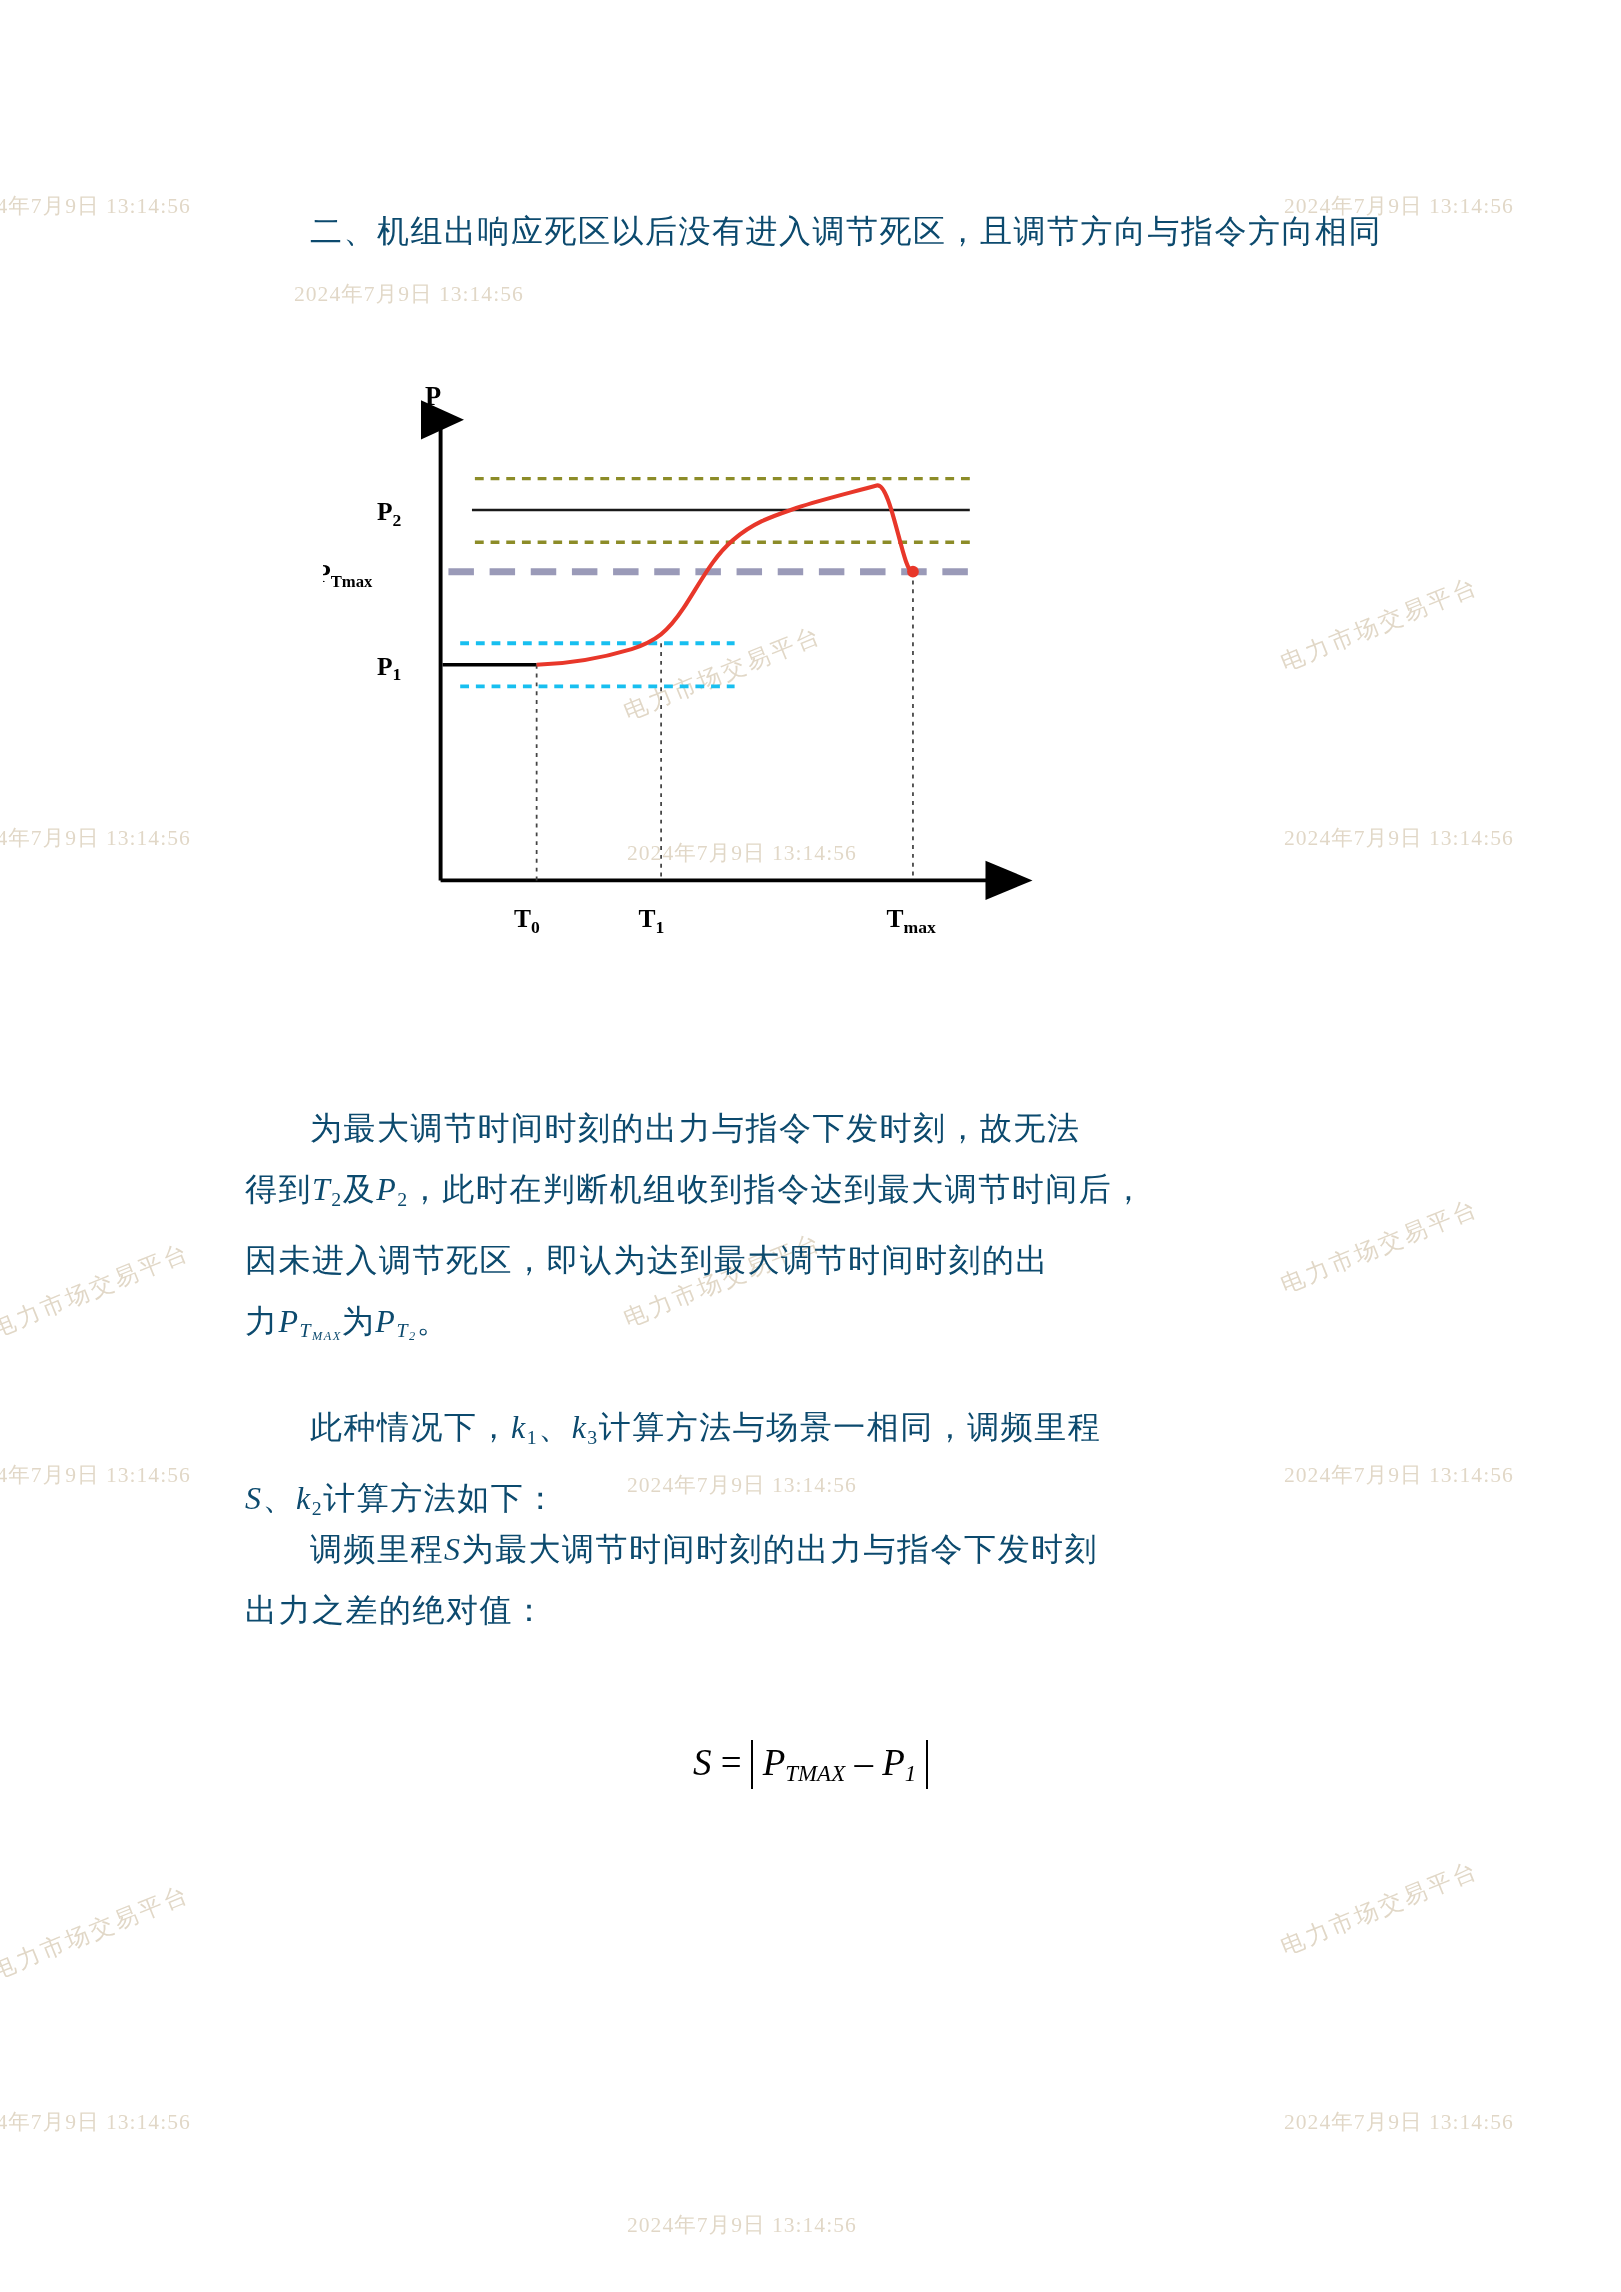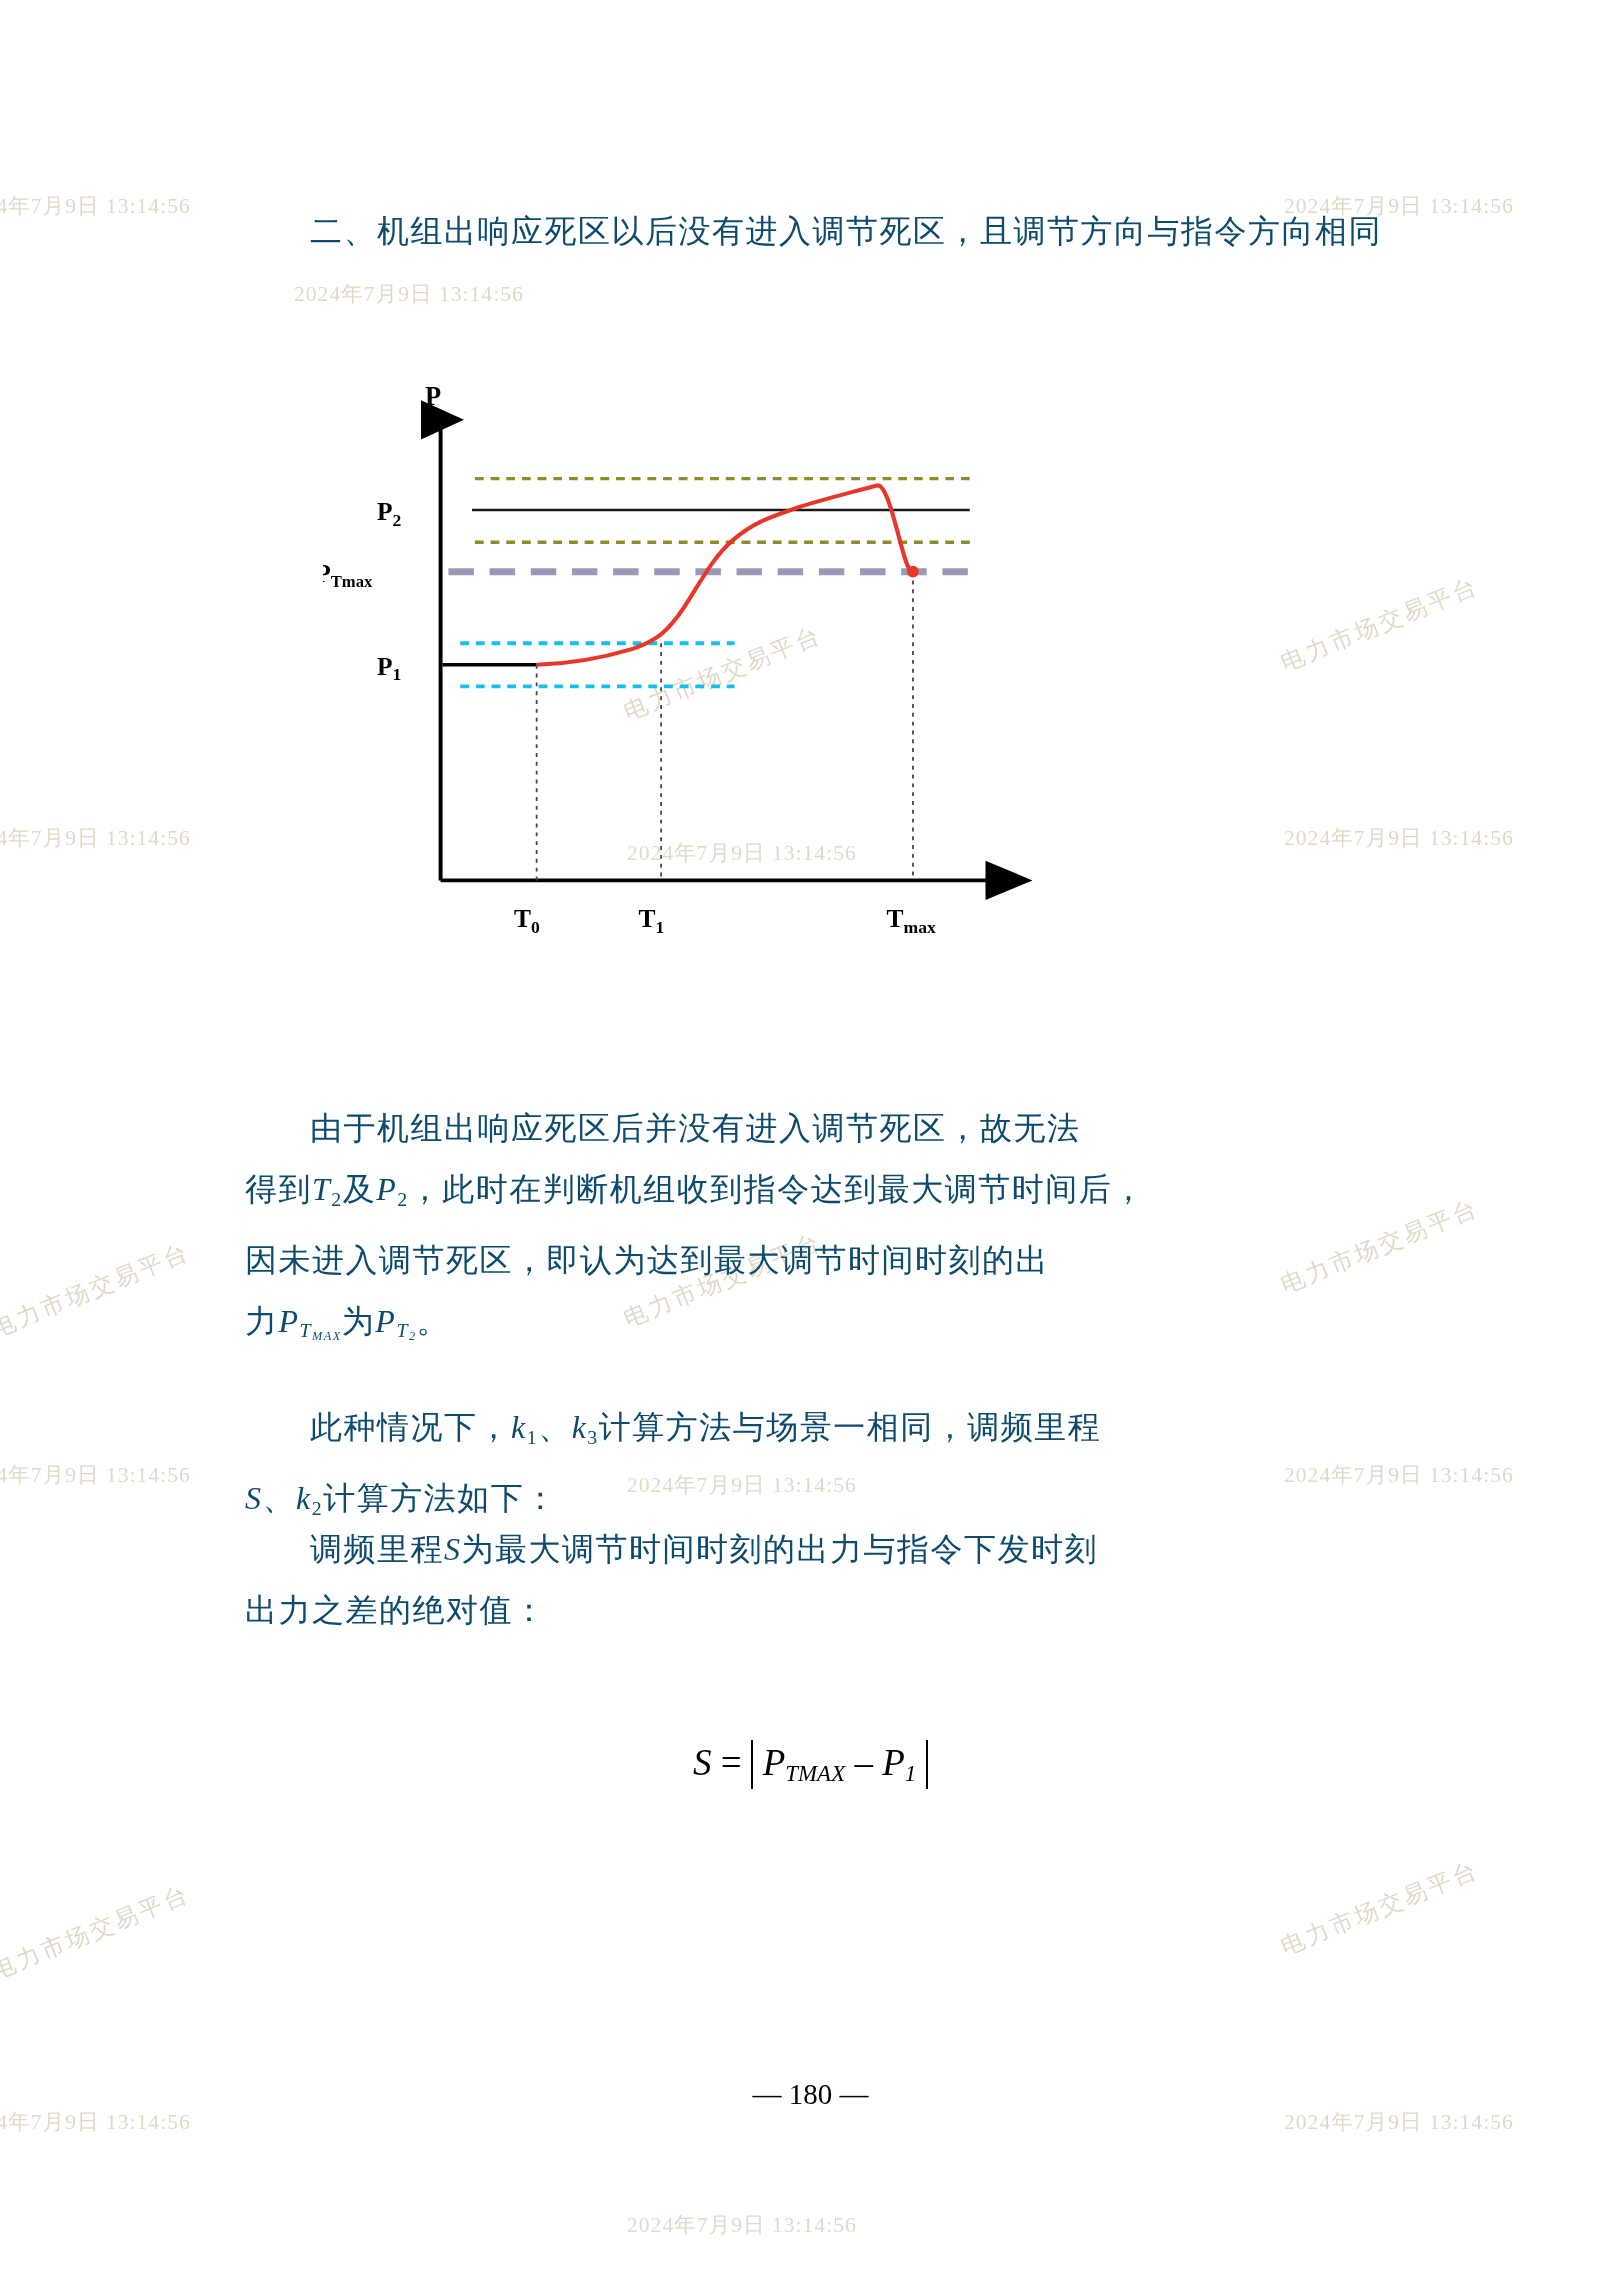--- a/index.html
+++ b/index.html
@@ -135,21 +135,21 @@
     <div class="wm brand" style="left:1274px; top:1230px;">电力市场交易平台</div>
     <div class="wm brand" style="left:-14.7px; top:1916px;">电力市场交易平台</div>
     <div class="wm brand" style="left:1274px; top:1892px;">电力市场交易平台</div>
   </div>
 
   <div class="content">
 
     <div class="para indent" style="left:245px; top:201px; width:1137px;">二、机组出响应死区以后没有进入调节死区，且调节方向与指令方向相同</div>
 
     <div class="para indent" style="left:245px; top:1098px; width:1137px;">
-      <span>由于机组出响应死区后并没有进入调节死区，故无法</span><br>
+      <span>为最大调节时间时刻的出力与指令下发时刻，故无法</span><br>
       <span>得到<span class="ital">T</span><sub>2</sub>及<span class="ital">P</span><sub>2</sub>，此时在判断机组收到指令达到最大调节时间后，</span><br>
       <span>因未进入调节死区，即认为达到最大调节时间时刻的出</span><br>
       <span>力<span class="ital">P<sub>T<sub>MAX</sub></sub></span>为<span class="ital">P<sub>T<sub>2</sub></sub></span>。</span>
     </div>
 
     <div class="para indent" style="left:245px; top:1397px; width:1137px;">
       <span>此种情况下，<span class="ital">k</span><sub>1</sub>、<span class="ital">k</span><sub>3</sub>计算方法与场景一相同，调频里程</span><br>
       <span><span class="ital">S</span>、<span class="ital">k</span><sub>2</sub>计算方法如下：</span>
     </div>
 
@@ -162,21 +162,20 @@
       <span class="ital">S</span>
       <span>=</span>
       <span class="bar">
         <span class="ital">P<sub><span style="font-style:italic">TMAX</span></sub></span>
         <span>–</span>
         <span class="ital">P<sub><span>1</span></sub></span>
       </span>
     </div>
 
 
-    <div class="footer">— 180 —</div>
   </div>
 
   <div class="figure">
     <svg width="882" height="686" viewBox="0 0 900 700" xmlns="http://www.w3.org/2000/svg">
 
       <defs>
         <marker id="arrY" markerWidth="12" markerHeight="12" refX="6" refY="6" orient="auto">
           <path d="M1,11 L6,0 L11,11 Z" fill="#000"></path>
         </marker>
         <marker id="arrX" markerWidth="12" markerHeight="12" refX="6" refY="6" orient="auto">

